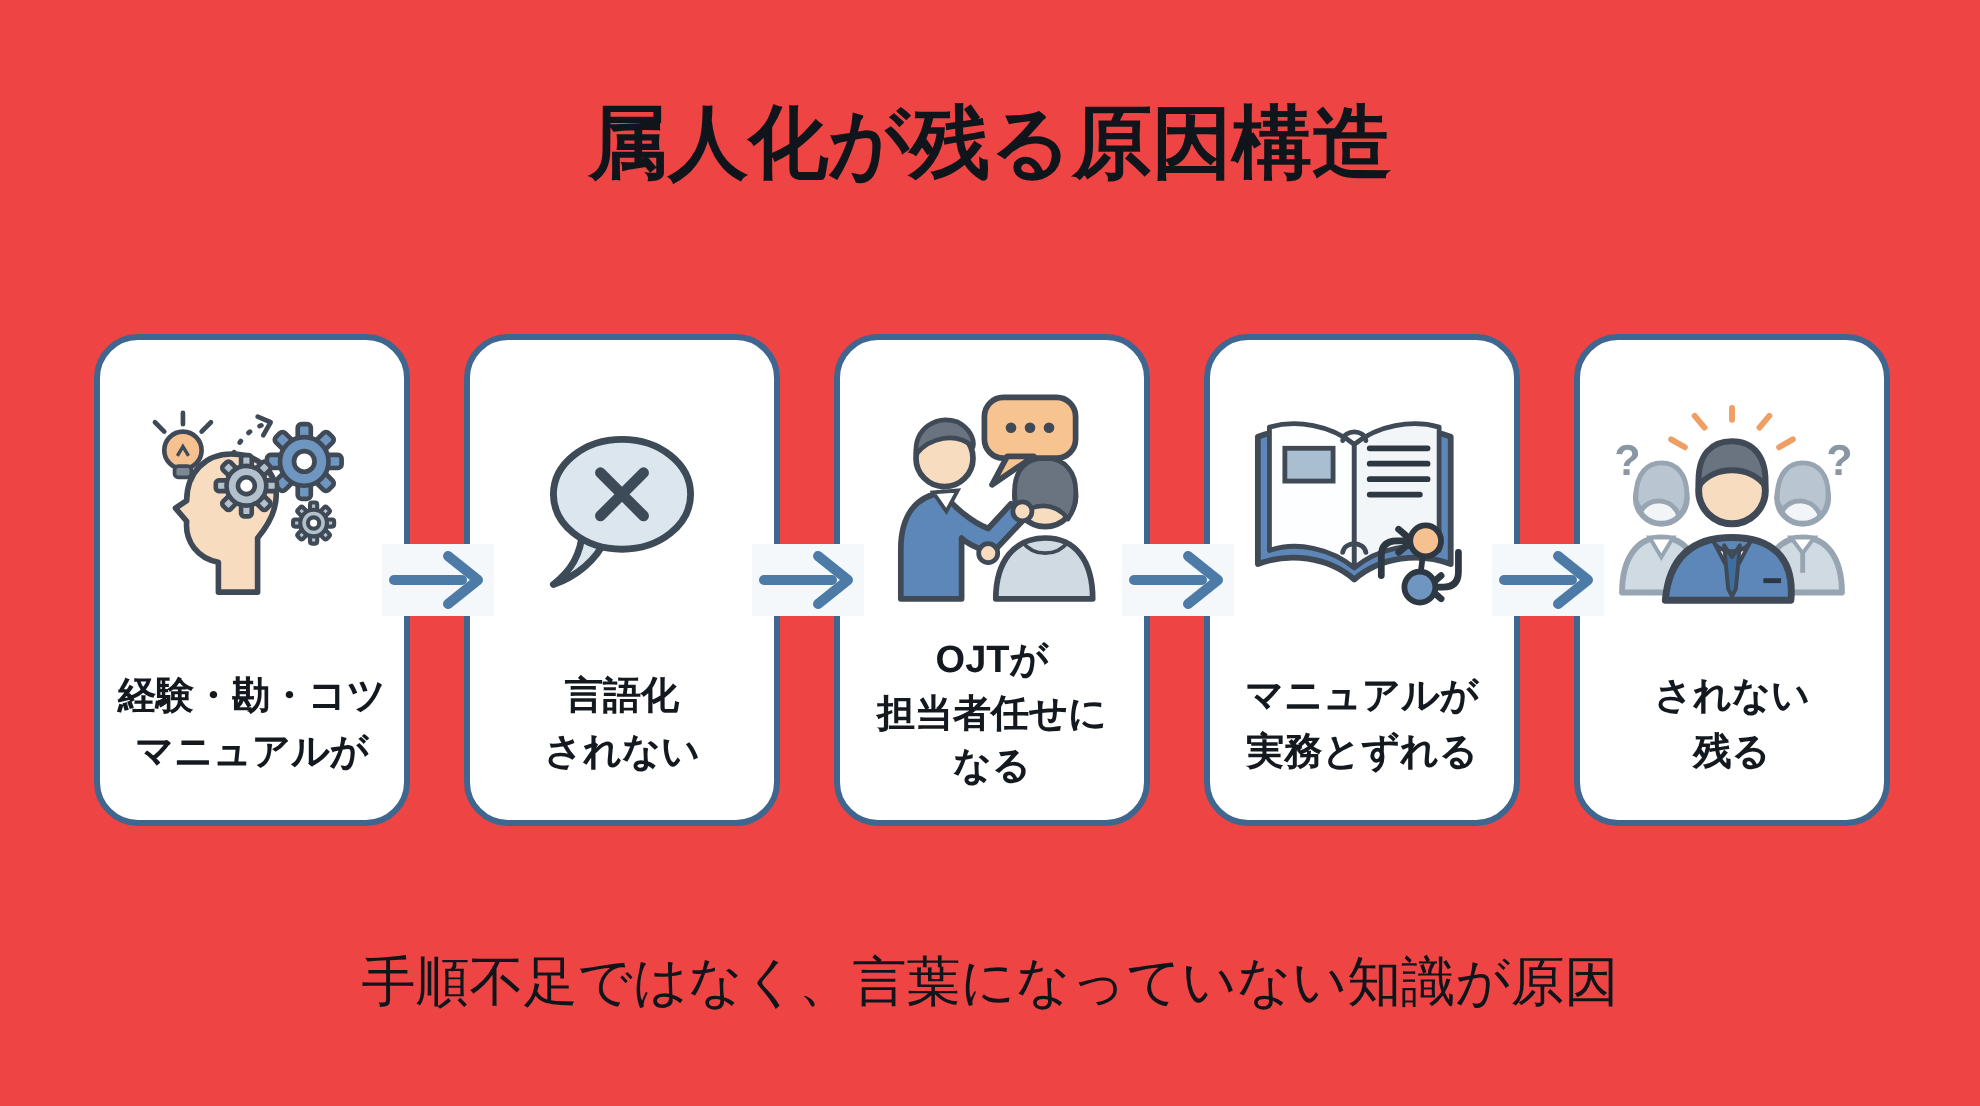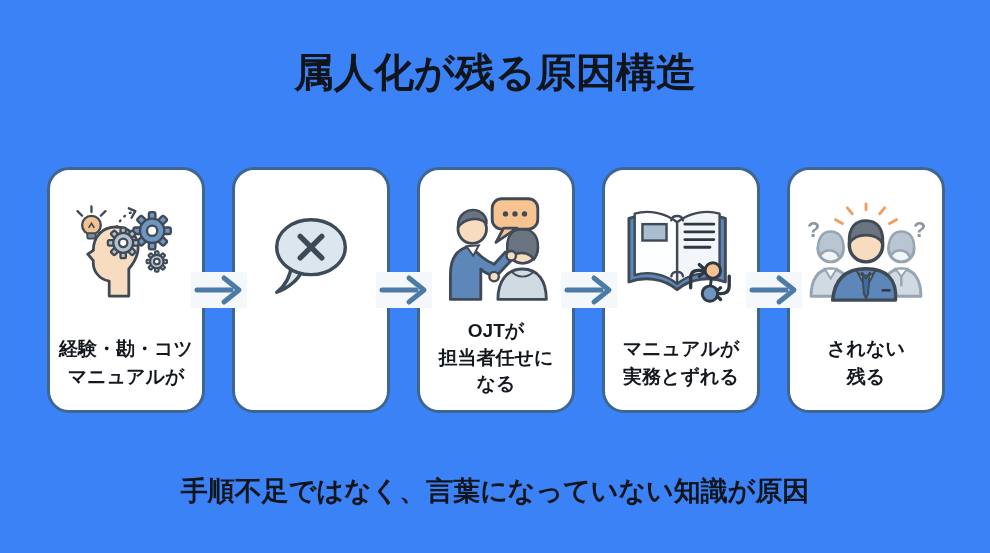--- a/index.html
+++ b/index.html
@@ -2,21 +2,21 @@
 <html><head>
 <meta charset="utf-8">
 <style>
   html,body{margin:0;padding:0;}
   body{
     width:990px;height:553px;
     background:#f4f8fb;
     font-family:"Liberation Sans","DejaVu Sans",sans-serif;
     color:#10151c;
   }
-  .stage{position:relative;width:990px;height:553px;background:#3b82f6;overflow:hidden;}
+  .stage{position:relative;width:990px;height:553px;background:#ef4444;overflow:hidden;}
   .title{
     position:absolute;top:50px;left:0;width:100%;
     margin:0;text-align:center;
     font-size:40px;font-weight:800;line-height:1.1;color:#10151c;
   }
   .flow{position:absolute;top:167px;left:47px;width:898px;height:246px;}
   .card{
     position:absolute;top:0;width:158px;height:246px;
     background:#ffffff;border:3px solid #3f668f;border-radius:22px;
     box-sizing:border-box;display:flex;flex-direction:column;
@@ -27,21 +27,21 @@
     flex:1;display:flex;flex-direction:column;align-items:center;justify-content:center;
     font-size:19px;font-weight:700;line-height:1.5;text-align:center;color:#14191f;
     padding:0 4px 12px 4px;
   }
   .arrow{
     position:absolute;top:105px;width:56px;height:36px;
     background:#f4f8fb;display:flex;align-items:center;justify-content:center;
   }
   .conclusion{
     position:absolute;top:473px;left:0;width:100%;
-    text-align:center;font-size:27px;font-weight:700;color:#10151c;
+    text-align:center;font-size:27px;font-weight:400;color:#10151c;
   }
 </style>
 </head>
 <body>
 
 <div class="stage">
 
   <h1 class="title">属人化が残る原因構造</h1>
 
   <div class="flow">
@@ -87,20 +87,25 @@
     </div>
 
     <div class="card" style="left:185px">
       <div class="icon-wrap">
         <svg viewBox="0 0 100 100" width="98" height="98">
           <path d="M30,60 C29,73 24,81 15,88 C27,84 37,75 41,66 Z" fill="#dce6ee" stroke="#3d4a57" stroke-width="3.5" stroke-linejoin="round"></path>
           <ellipse cx="50" cy="42" rx="35" ry="28" fill="#dce6ee" stroke="#3d4a57" stroke-width="3.5"></ellipse>
           <path d="M39,31 L61,53 M61,31 L39,53" stroke="#3d4a57" stroke-width="5.5" stroke-linecap="round"></path>
         </svg>
       </div>
+      <div class="label">
+        <span>言語化</span>
+        <span>されない</span>
+        <span></span>
+      </div>
     </div>
 
     <div class="card" style="left:555px">
       <div class="icon-wrap">
         <svg viewBox="0 0 124 112" width="120" height="108">
           <path d="M8,18 C24,12 44,15 58,25 C72,15 92,12 108,18 L108,84 C92,78 72,80 58,92 C44,80 24,78 8,84 Z" fill="#5d87b8" stroke="#3f4a56" stroke-width="3" stroke-linejoin="round"></path>
           <path d="M14,13 C28,9 46,12 58,22 L58,86 C46,76 28,72 14,77 Z" fill="#fdfeff" stroke="#3f4a56" stroke-width="2.5" stroke-linejoin="round"></path>
           <path d="M102,13 C88,9 70,12 58,22 L58,86 C70,76 88,72 102,77 Z" fill="#f2f6f9" stroke="#3f4a56" stroke-width="2.5" stroke-linejoin="round"></path>
           <path d="M52,20 C53,14 63,14 64,20 M52,78 C53,72 63,72 64,78" fill="none" stroke="#3f4a56" stroke-width="2.5" stroke-linecap="round"></path>
           <rect x="22" y="24" width="25" height="17" fill="#a9bfd1" stroke="#3f4a56" stroke-width="2.5"></rect>

